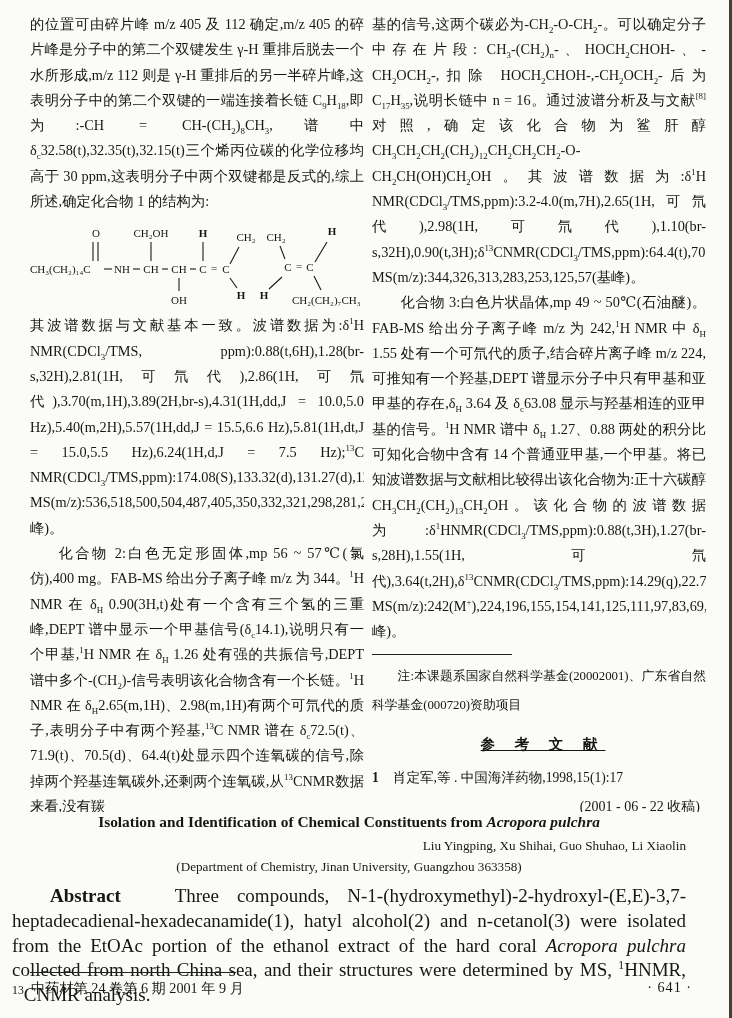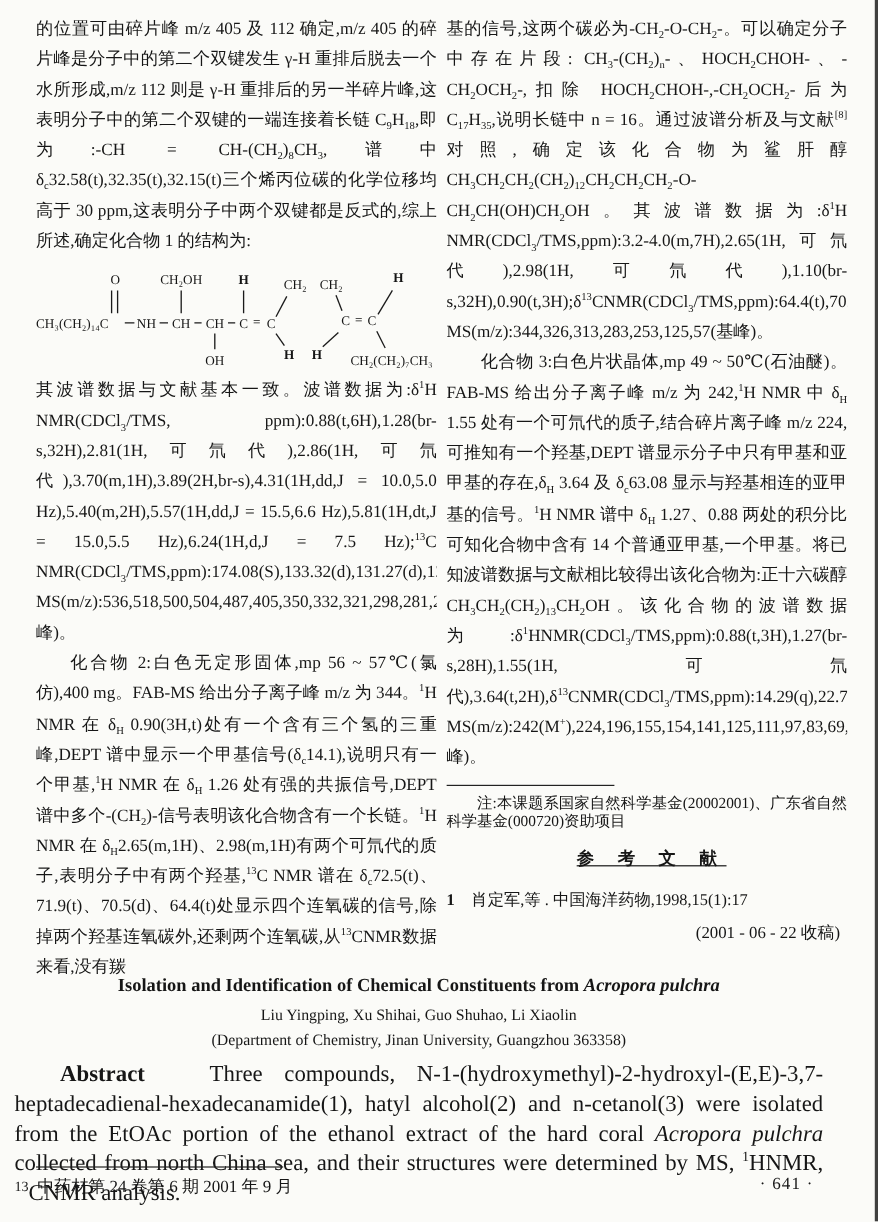--- a/index.html
+++ b/index.html
@@ -18,33 +18,33 @@
   #col-right{left:372px;}
   p{margin:0;}
   .indent{text-indent:2em;}
   sub,sup{font-size:.62em;line-height:0;}
   .structure-wrap{margin:3px 0 4px 0;}
   .structure-wrap svg{display:block;}
   svg text{font-family:"Liberation Serif","DejaVu Serif",serif;font-size:11px;fill:#141414;}
   svg text.bold{font-weight:bold;}
   svg line{stroke:#1a1a1a;stroke-width:1.1;}
   .note-rule{border:none;border-top:1.5px solid #222;width:140px;margin:10px 0 7px 0;}
-  .note{font-size:12.8px;line-height:15px;}
+  .note{font-size:12.8px;line-height:29px;}
   .ref-heading{text-align:center;font-weight:bold;font-size:14.5px;letter-spacing:8px;margin:12px 0 8px 0;text-indent:8px;text-decoration:underline;}
   .ref-item{font-size:13.6px;line-height:24px;}
   .ref-num{font-weight:bold;margin-right:14px;}
   .received{text-align:right;font-size:14px;margin-top:4px;padding-right:6px;}
   .english{position:absolute;left:12px;top:813px;width:674px;}
   .e-title{text-align:center;font-weight:bold;font-size:15.4px;margin:0 0 7px 0;}
-  .e-authors{text-align:center;font-size:13.2px;margin:0 0 5px 0;}
+  .e-authors{text-align:right;font-size:13.2px;margin:0 0 5px 0;}
   .e-aff{text-align:center;font-size:13.2px;margin:0 0 9px 0;}
   .e-abstract,.e-keywords{font-size:19px;line-height:24.8px;text-align:justify;text-indent:2em;margin:0;}
   .footer-line{position:absolute;left:30px;top:972px;width:206px;border-top:1.5px solid #222;}
   .footer-left{position:absolute;left:31px;top:979px;font-size:14.2px;}
-  .footer-right{position:absolute;right:54px;top:979px;font-size:14.2px;letter-spacing:1px;}
+  .footer-right{position:absolute;right:40px;top:979px;font-size:14.2px;letter-spacing:1px;}
 </style>
 </head>
 <body>
 
 <div>
 
   <div class="col" id="col-left">
     <p>的位置可由碎片峰 m/z 405 及 112 确定,m/z 405 的碎片峰是分子中的第二个双键发生 γ-H 重排后脱去一个水所形成,m/z 112 则是 γ-H 重排后的另一半碎片峰,这表明分子中的第二个双键的一端连接着长链 C<sub>9</sub>H<sub>18</sub>,即为:-CH = CH-(CH<sub>2</sub>)<sub>8</sub>CH<sub>3</sub>,谱中 δ<sub>c</sub>32.58(t),32.35(t),32.15(t)三个烯丙位碳的化学位移均高于 30 ppm,这表明分子中两个双键都是反式的,综上所述,确定化合物 1 的结构为:</p>
 
     <div class="structure-wrap">

